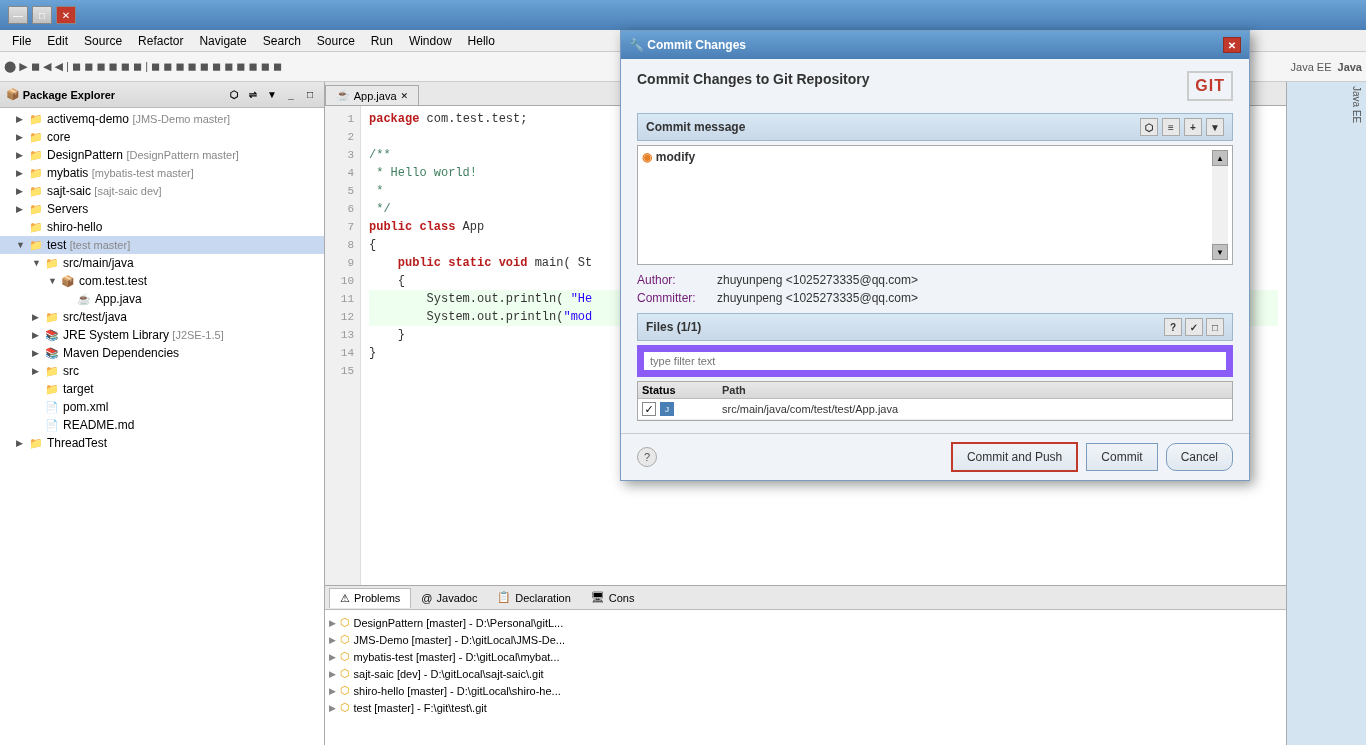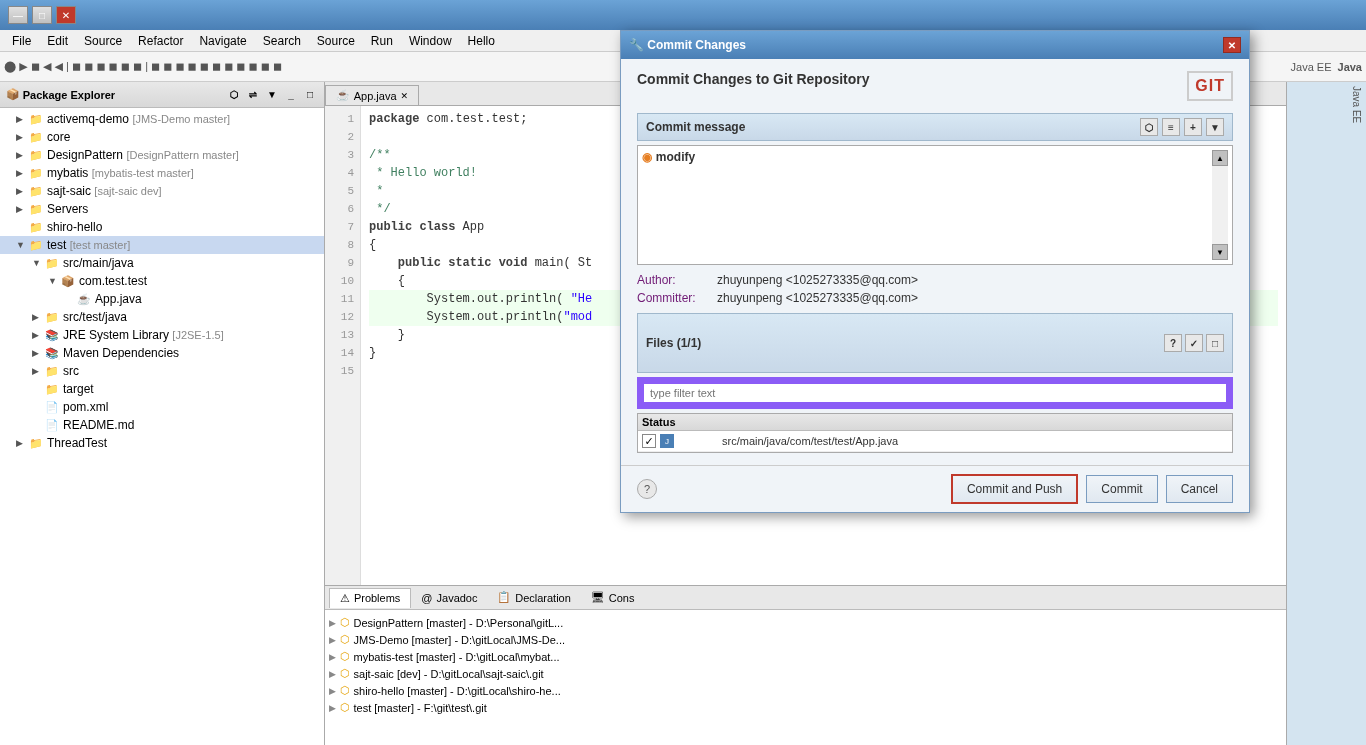--- a/index.html
+++ b/index.html
@@ -39,21 +39,21 @@
     
     .editor-area { flex: 1; display: flex; flex-direction: column; background: #fff; }
     .editor-tabs { background: #e8e8e8; height: 24px; display: flex; align-items: flex-end; border-bottom: 1px solid #aaa; }
     .editor-tab { padding: 3px 10px; font-size: 11px; background: #d0d8e4; border: 1px solid #aaa; border-bottom: none; cursor: pointer; margin-right: 2px; display: flex; align-items: center; gap: 4px; }
     .editor-tab-close { font-size: 9px; cursor: pointer; }
 
     .editor-content { flex: 1; font-family: 'Courier New', monospace; font-size: 12px; overflow: auto; background: #fff; display: flex; }
     .line-numbers { background: #f0f0f0; border-right: 1px solid #ddd; padding: 4px 6px; text-align: right; color: #999; font-size: 11px; line-height: 18px; min-width: 36px; }
     .code-body { padding: 4px 8px; line-height: 18px; flex: 1; }
     .code-line { white-space: pre; color: #333; }
-    .code-keyword { color: #404040; font-weight: bold; }
+    .code-keyword { color: #b91c1c; font-weight: bold; }
     .code-comment { color: #3f7f5f; }
     .code-string { color: #2a00ff; }
     .line-highlight { background: #efffef; }
 
     
     .bottom-panel { height: 160px; border-top: 1px solid #aaa; background: #fff; display: flex; flex-direction: column; }
     .bottom-tabs { background: #e8e8e8; height: 24px; display: flex; align-items: center; border-bottom: 1px solid #bbb; padding: 0 4px; }
     .bottom-tab { padding: 3px 10px; font-size: 11px; cursor: pointer; display: flex; align-items: center; gap: 4px; }
     .bottom-tab.active { background: #fff; border: 1px solid #bbb; border-bottom: none; }
     .bottom-content { flex: 1; overflow-y: auto; padding: 4px; font-size: 11px; }
@@ -80,40 +80,40 @@
     .commit-message-text { flex: 1; font-size: 12px; color: #333; font-family: Arial, sans-serif; font-weight: bold; }
     .commit-message-scroll { width: 16px; background: #e0e0e0; display: flex; flex-direction: column; }
     .scroll-btn { height: 16px; background: #c0c0c0; border: 1px solid #999; display: flex; align-items: center; justify-content: center; font-size: 8px; cursor: pointer; }
     .scroll-track { flex: 1; background: #f0f0f0; }
 
     .author-row { display: flex; align-items: center; margin-bottom: 4px; font-size: 12px; }
     .author-label { width: 80px; color: #701a75; }
     .author-value { flex: 1; color: #333; }
 
     .files-section { margin-top: 8px; }
-    .files-header { background: linear-gradient(to bottom, #d8e8f4, #c8d8e8); border: 1px solid #a0b8cc; padding: 20px 8px; font-size: 12px; font-weight: bold; color: #333; display: flex; align-items: center; margin-bottom: 4px; }
+    .files-header { background: linear-gradient(to bottom, #d8e8f4, #c8d8e8); border: 1px solid #a0b8cc; padding: 4px 8px; font-size: 12px; font-weight: bold; color: #333; display: flex; align-items: center; margin-bottom: 4px; }
     .files-icons { margin-left: auto; display: flex; gap: 3px; }
     .files-icon { width: 18px; height: 18px; border: 1px solid #aaa; background: #e8e8e8; display: flex; align-items: center; justify-content: center; font-size: 10px; cursor: pointer; }
 
     .filter-input { width: 100%; border: 7px solid #8b5cf6; padding: 3px 6px; font-size: 11px; margin-bottom: 4px; color: #999; }
 
     .files-table { width: 100%; border: 1px solid #aaa; background: #fff; }
     .files-table-header { background: linear-gradient(to bottom, #e8e8e8, #d8d8d8); display: flex; padding: 2px 4px; font-size: 11px; font-weight: bold; border-bottom: 1px solid #bbb; }
     .files-table-row { display: flex; align-items: center; padding: 3px 4px; font-size: 11px; border-bottom: 1px solid #eee; }
     .col-status { width: 80px; display: flex; align-items: center; gap: 4px; }
     .col-path { flex: 1; color: #333; }
     .file-checkbox { width: 14px; height: 14px; border: 1px solid #888; background: #fff; display: flex; align-items: center; justify-content: center; }
     .file-icon { width: 14px; height: 14px; background: #4a7fb5; display: flex; align-items: center; justify-content: center; font-size: 8px; color: #fff; }
 
     .dialog-footer { padding: 8px 16px; display: flex; align-items: center; border-top: 1px solid #ccc; background: #f0f4f8; gap: 8px; }
     .help-icon { width: 20px; height: 20px; border: 1px solid #aaa; border-radius: 50%; background: #e8e8e8; display: flex; align-items: center; justify-content: center; font-size: 11px; cursor: pointer; color: #555; }
     .dialog-btn { padding: 6px 14px; border: 1px solid #7a9cc0; cursor: pointer; font-size: 12px; }
     .btn-commit-push { background: linear-gradient(to bottom, #f0f4f8, #e0e8f0); margin-left: auto; border: 2px solid #c0392b; color: #333; }
     .btn-commit { background: linear-gradient(to bottom, #f0f4f8, #e0e8f0); color: #333; }
-    .btn-cancel { background: linear-gradient(to bottom, #f0f4f8, #e0e8f0); color: #333; }
+    .btn-cancel { background: linear-gradient(to bottom, #f0f4f8, #e0e8f0); color: #333; border-radius: 10px; }
   </style>
 </head>
 <body>
 
 <div class="title-bar">
   <div class="title-bar-controls">
     <div class="title-btn">—</div>
     <div class="title-btn">□</div>
     <div class="title-btn" style="background: #c0392b; color: #fff;">✕</div>
   </div>
@@ -443,20 +443,21 @@
         <div class="files-icons">
           <div class="files-icon">?</div>
           <div class="files-icon">✓</div>
           <div class="files-icon">□</div>
         </div>
       </div>
       <input class="filter-input" type="text" placeholder="type filter text" style="">
       <div class="files-table">
         <div class="files-table-header">
           <div class="col-status">Status</div>
+          <div class="col-path">Path</div>
         </div>
         <div class="files-table-row">
           <div class="col-status">
             <div class="file-checkbox">✓</div>
             <div class="file-icon">J</div>
           </div>
           <div class="col-path">src/main/java/com/test/test/App.java</div>
         </div>
       </div>
     </div>

